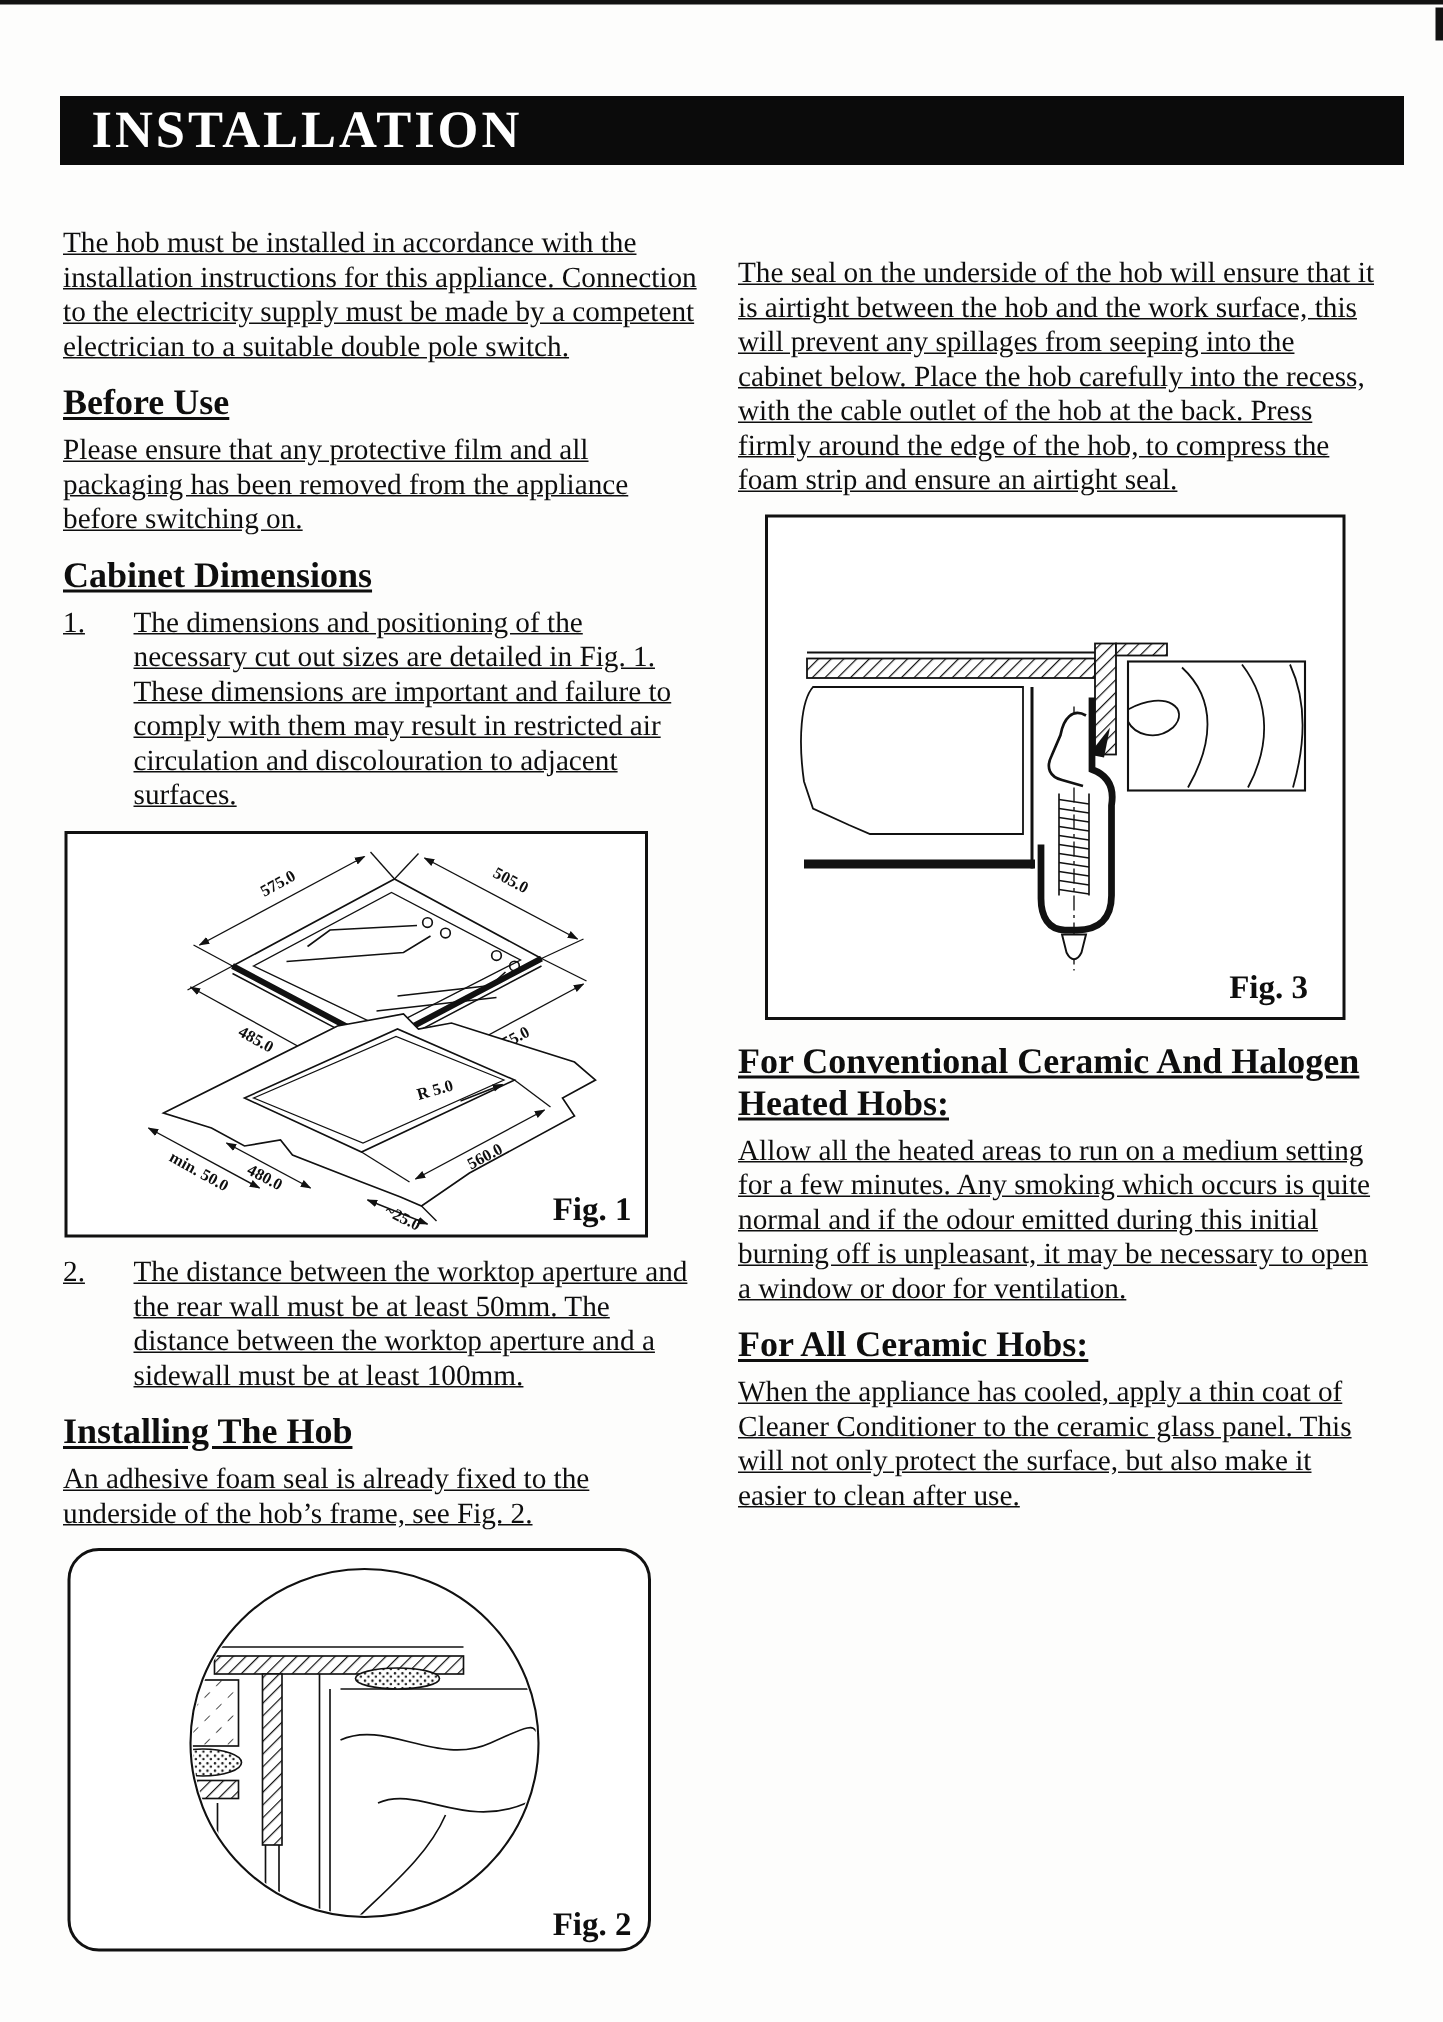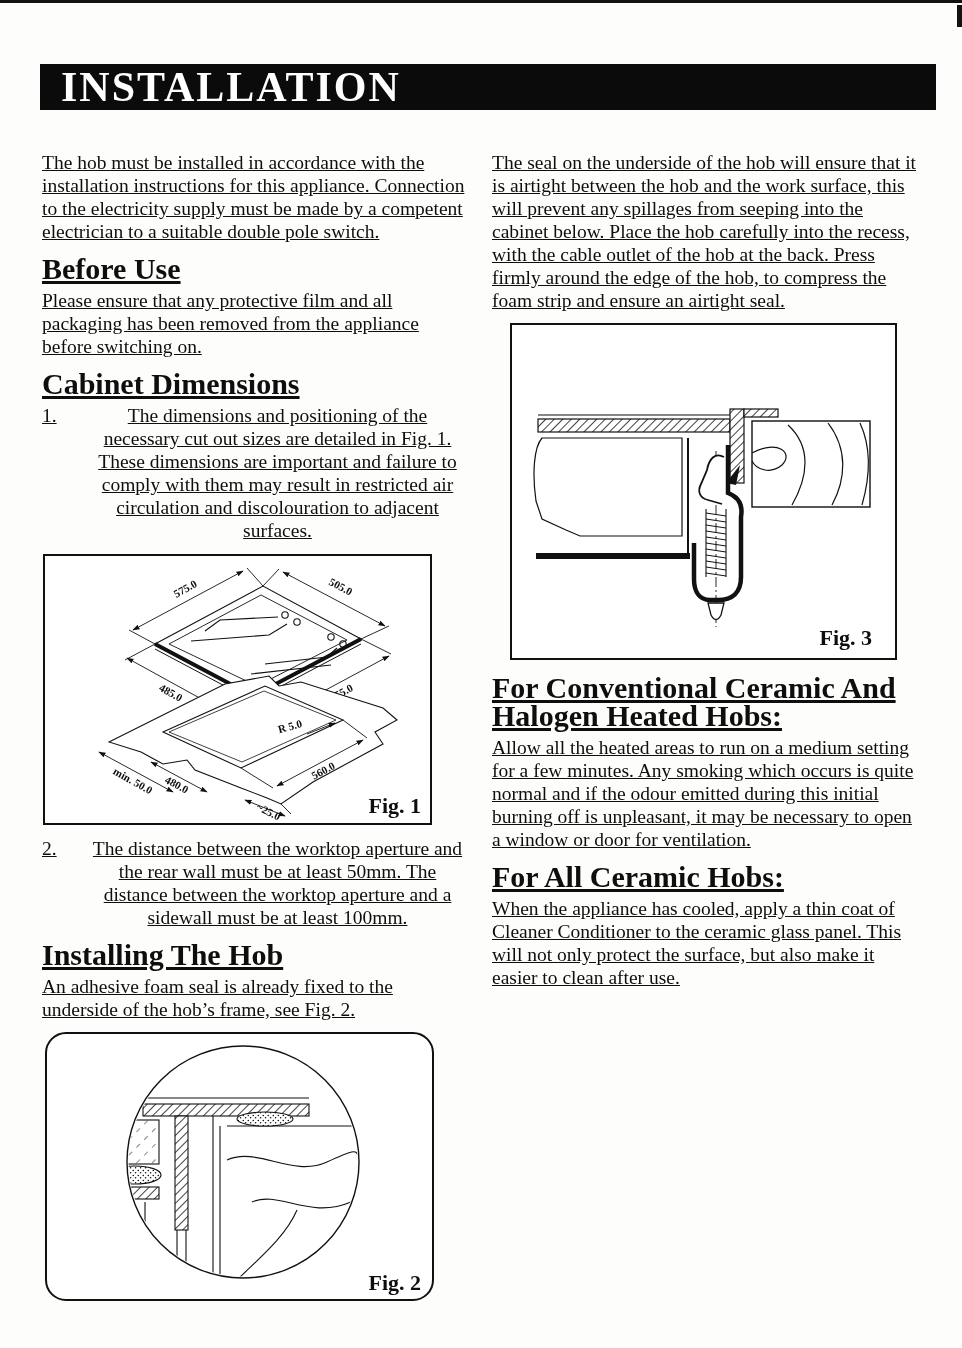--- a/index.html
+++ b/index.html
@@ -2,30 +2,30 @@
 <html><head>
 <meta charset="utf-8">
 <style>
   html,body{margin:0;padding:0;background:#9a9a9a;}
   .page{position:relative;width:962px;height:1348px;background:#fdfdfc;color:#0e0e0e;
         font-family:"Liberation Serif",serif;overflow:hidden;margin:0 auto;}
   .top-edge{position:absolute;top:0;left:0;width:100%;height:3px;background:#121212;}
   .right-edge-mark{position:absolute;top:5px;right:0;width:5px;height:22px;background:#121212;}
   .header-bar{position:absolute;left:40px;top:64px;width:896px;height:46px;background:#0b0b0b;
               display:flex;align-items:center;}
-  .header-bar .title{color:#fff;font-weight:bold;font-size:42px;letter-spacing:2px;
+  .header-bar .title{color:#fff;font-weight:bold;font-size:35px;letter-spacing:2px;
               padding-left:21px;white-space:nowrap;}
   .col{position:absolute;top:151px;font-size:19.5px;line-height:23px;text-decoration:underline;}
   .col-left{left:42px;width:424px;}
-  .col-right{left:492px;width:424px;}
+  .col-right{left:492px;width:424px;margin-top:20px;}
   .col p{margin:0 0 11px 0;}
-  .col h2{font-size:30px;line-height:28px;margin:12px 0 6px 0;font-weight:bold;}
+  .col h2{font-size:24px;line-height:28px;margin:12px 0 6px 0;font-weight:bold;}
   .list-item{display:flex;margin:2px 0 9px 0;}
   .list-item .num{width:47px;flex:none;}
-  .list-item .txt{flex:1;text-align:center;}
+  .list-item .txt{flex:1;}
   .figure-box{border:2.5px solid #111;background:#fff;position:relative;}
   .fig1-box{width:385px;height:267px;margin:12px 0 12px 1px;}
   .fig2-box{width:385px;height:265px;margin:10px 0 0 3px;border-radius:21px;}
   .fig3-box{width:383px;height:333px;margin:7px 0 14px 18px;}
   svg{display:block;}
   svg text{font-family:"Liberation Serif",serif;fill:#0e0e0e;}
   .figcap{font-size:22px;font-weight:bold;}
   .dimlab{font-size:11px;font-weight:bold;}
 </style>
 </head>

